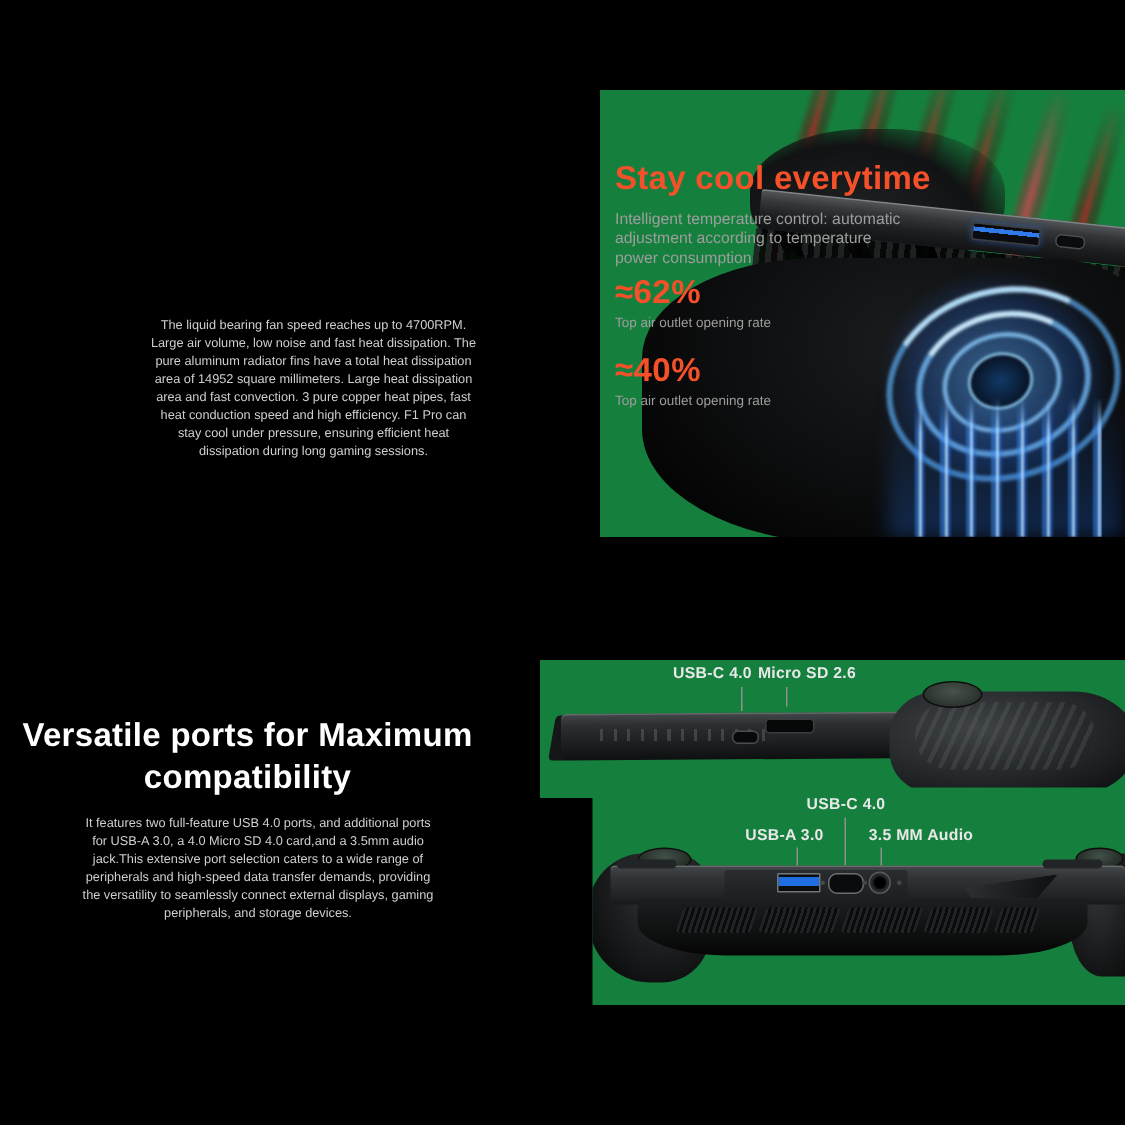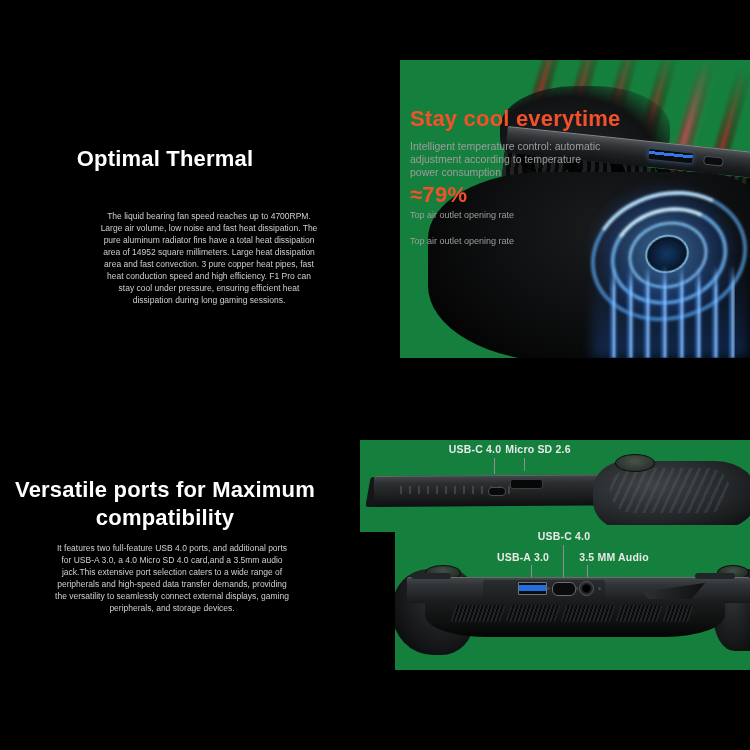--- a/index.html
+++ b/index.html
@@ -146,21 +146,20 @@
   .shoulder{position:absolute;top:48px;height:6px;border-radius:3px;background:#222527;}
   .shL{left:16px;width:40px;} .shR{left:300px;width:40px;}
 </style>
 </head>
 <body>
 
 <div class="stage">
 
   <section>
     <h1 class="big-title thermal-title">
-      <div>Optimal Thermal</div>
     </h1>
     <p class="body-copy thermal-body">The liquid bearing fan speed reaches up to 4700RPM. Large air volume, low noise and fast heat dissipation. The pure aluminum radiator fins have a total heat dissipation area of 14952 square millimeters. Large heat dissipation area and fast convection. 3 pure copper heat pipes, fast heat conduction speed and high efficiency. F1 Pro can stay cool under pressure, ensuring efficient heat dissipation during long gaming sessions.</p>
 
     <div class="photo photo-thermal">
       <div class="red-streaks"></div>
       <div class="body-corner"></div>
       <div class="slab">
         <div class="usbA-top"></div>
         <div class="usbC-top"></div>
       </div>
@@ -172,24 +171,25 @@
       <div class="ring ring-inner"></div>
       <div class="fan-core"></div>
       <div class="fan-streams-glow"></div>
       <div class="fan-streams"></div>
     </div>
 
     <div class="cool-block">
       <h2 class="cool-heading">Stay cool everytime</h2>
       <p class="cool-desc">Intelligent temperature control: automatic adjustment according to temperature power consumption</p>
       <div class="stat stat-0">
-        <div class="stat-value">≈79%</div>
+        <div class="stat-value">≈62%</div>
         <div class="stat-label">Top air outlet opening rate</div>
       </div>
       <div class="stat stat-1">
+        <div class="stat-value">≈40%</div>
         <div class="stat-label">Top air outlet opening rate</div>
       </div>
     </div>
   </section>
 
   <section>
     <h1 class="big-title ports-title">
       <div>Versatile ports for Maximum</div>
       <div>compatibility</div>
     </h1>

